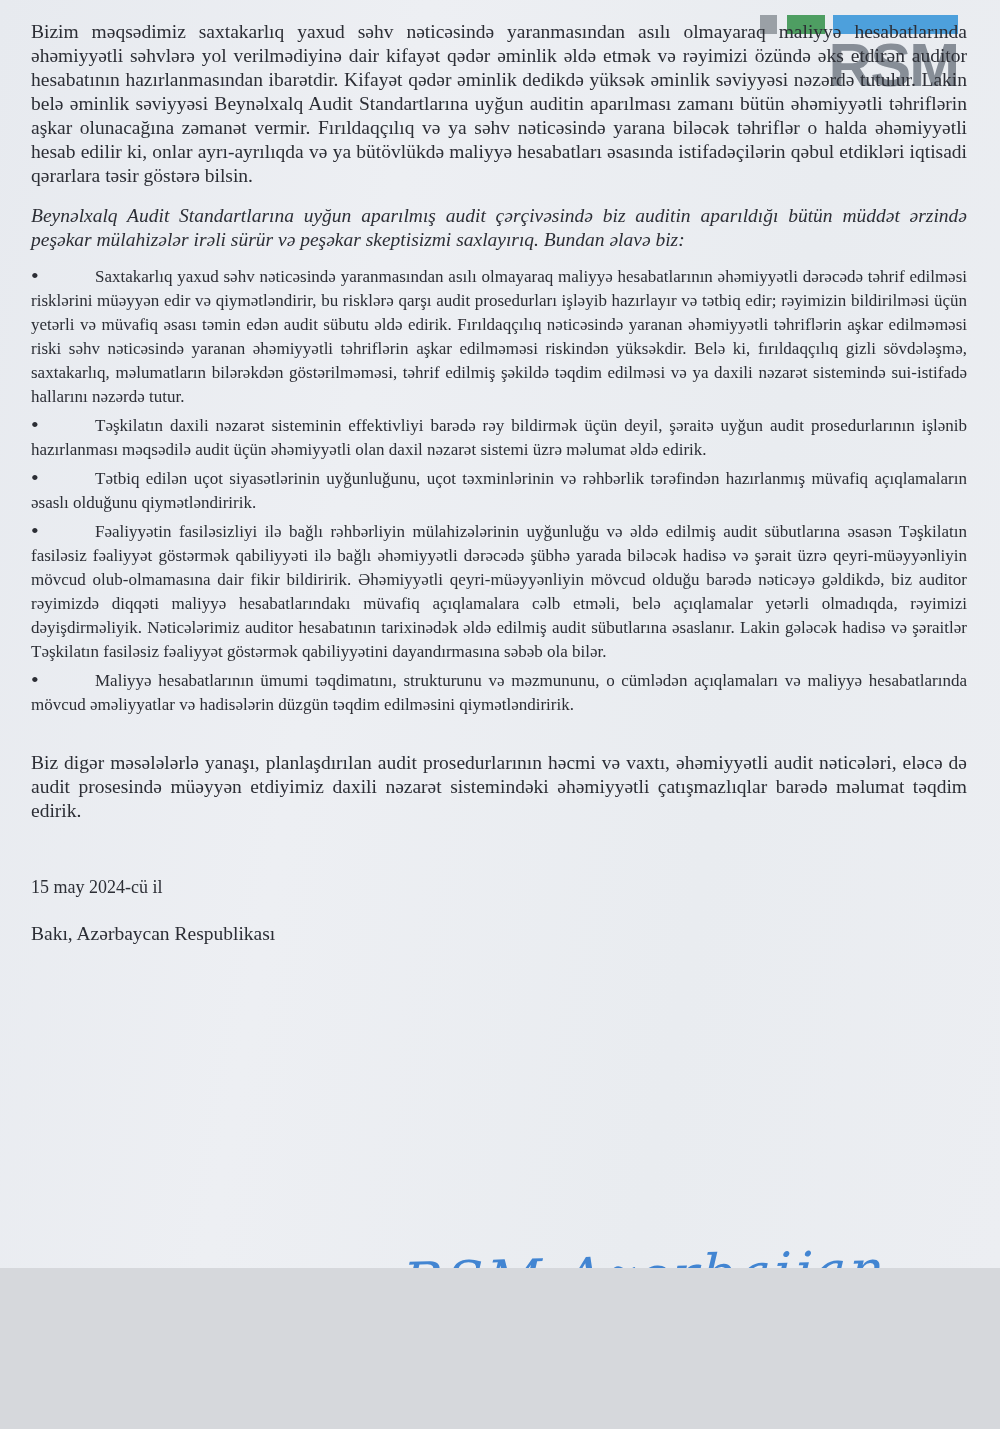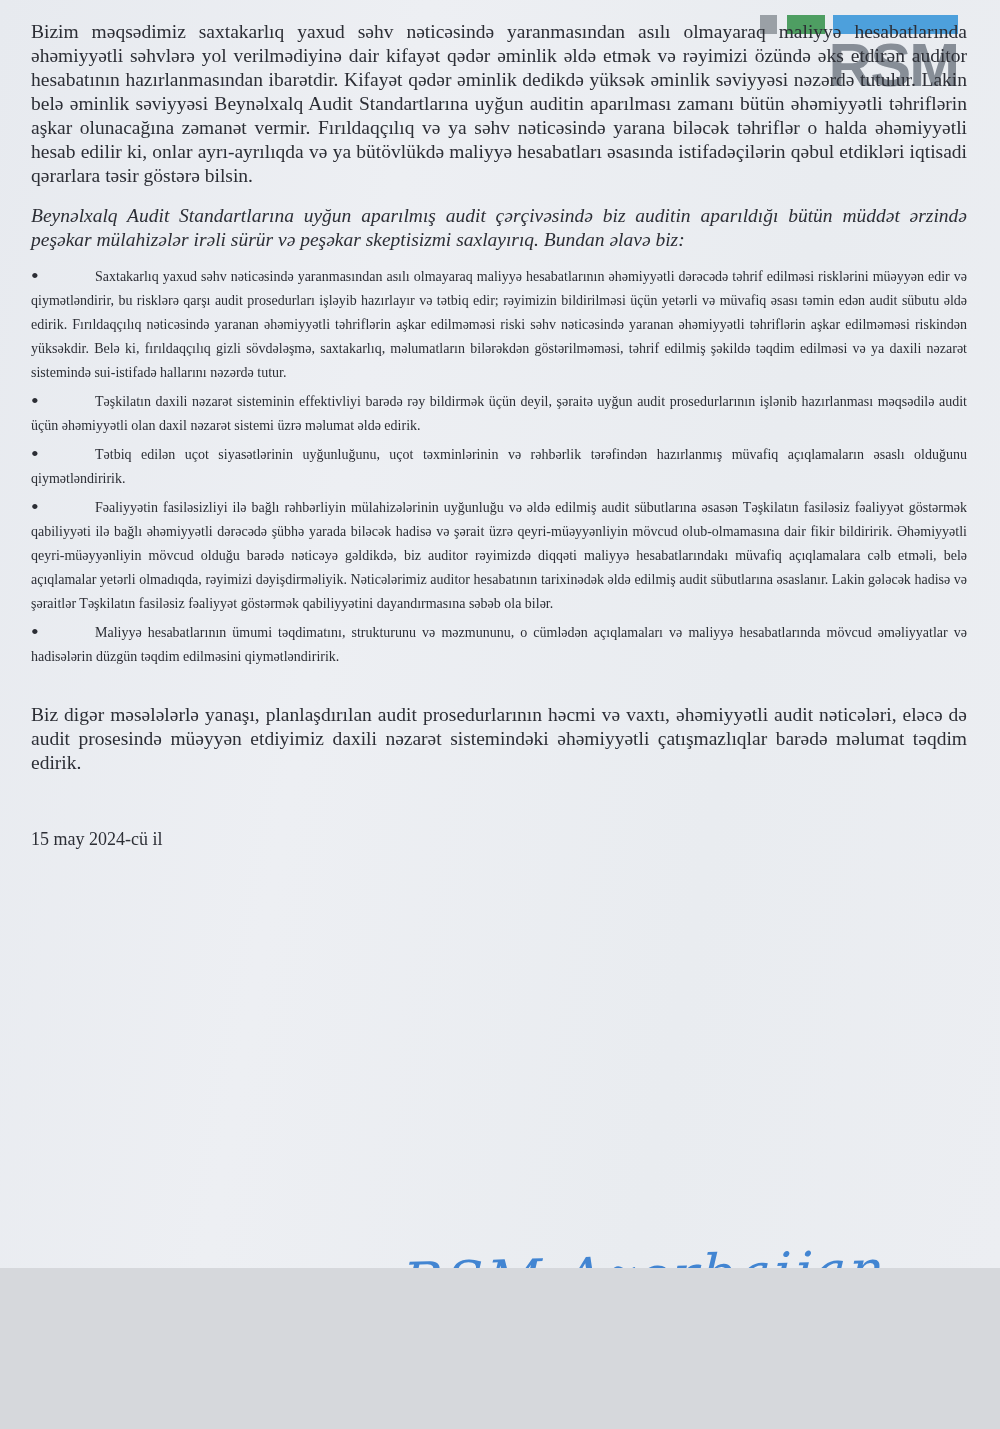--- a/index.html
+++ b/index.html
@@ -60,21 +60,21 @@
   .bullet-item { position: relative; margin-top: 5px; }
   .bullet-item .marker {
     position: absolute;
     left: 0;
     top: -1px;
     font-size: 22px;
     line-height: 24px;
   }
   .bullet-item .btext {
     margin: 0;
-    font-size: 14px;
+    font-size: 17px;
     line-height: 24px;
     text-align: justify;
     text-indent: 64px;
   }
 
   .closing { margin-top: 34px; }
   .date-line  { margin-top: 52px; font-size: 18px; }
   .place-line { margin-top: 23px; font-size: 19.5px; }
 
   
@@ -139,18 +139,19 @@
       <div class="bullet-item">
         <span class="marker">•</span>
         <p class="btext">Maliyyə hesabatlarının ümumi təqdimatını, strukturunu və məzmununu, o cümlədən açıqlamaları və maliyyə hesabatlarında mövcud əməliyyatlar və hadisələrin düzgün təqdim edilməsini qiymətləndiririk.</p>
       </div>
 
     </div>
 
     <p class="par closing">Biz digər məsələlərlə yanaşı, planlaşdırılan audit prosedurlarının həcmi və vaxtı, əhəmiyyətli audit nəticələri, eləcə də audit prosesində müəyyən etdiyimiz daxili nəzarət sistemindəki əhəmiyyətli çatışmazlıqlar barədə məlumat təqdim edirik.</p>
 
     <p class="par date-line">15 may 2024-cü il</p>
+    <p class="par place-line">Bakı, Azərbaycan Respublikası</p>
 
   </div>
 
   <div class="signature">RSM Azerbaijan</div>
 
 </div>
 
 </body></html>

